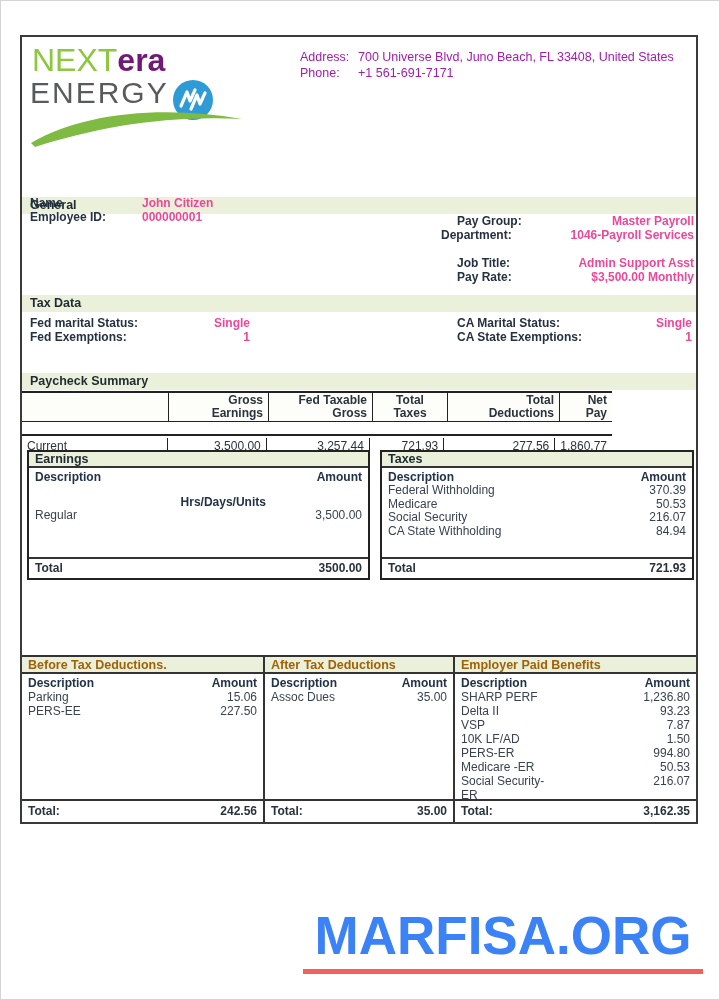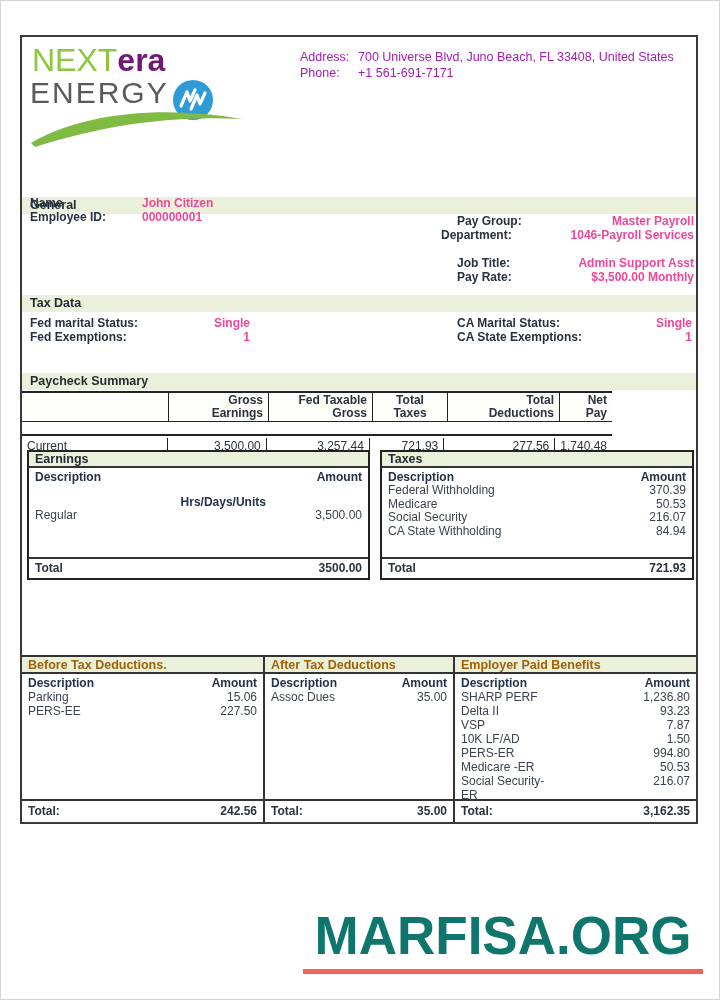--- a/index.html
+++ b/index.html
@@ -74,21 +74,21 @@
                 color:#223248; padding:2px 6px 0 6px; }
   .bt-row { display:flex; justify-content:space-between; font-size:12px; color:#39434f;
             padding:0 6px; line-height:14px; }
   .bt-desc { white-space:pre-line; }
   .bt-total { position:absolute; left:0; right:0; bottom:0; border-top:2px solid #333;
               display:flex; justify-content:space-between; font-size:12px; font-weight:bold;
               padding:3px 6px 4px 6px; }
 
   
   .footer-brand { position:absolute; left:303px; top:908px; width:400px; text-align:center; }
-  .footer-text { font-size:53px; line-height:56px; font-weight:bold; color:#0f766e; letter-spacing:0px; }
+  .footer-text { font-size:53px; line-height:56px; font-weight:bold; color:#3b82f6; letter-spacing:0px; }
   .footer-underline { height:5px; background:#f2615e; margin-top:5px; }
 </style>
 </head>
 <body>
 
 <div class="canvas">
   <div class="page">
 
     <div class="logo-line1">
       <span class="logo-next">NEXT</span><span class="logo-era">era</span>
@@ -151,21 +151,21 @@
         <div class="psum-cell c4">Total
 Deductions</div>
         <div class="psum-cell c5">Net Pay</div>
       </div>
       <div class="psum-row">
         <div class="psum-cell c0">Current</div>
         <div class="psum-cell c1">3,500.00</div>
         <div class="psum-cell c2">3,257.44</div>
         <div class="psum-cell c3">721.93</div>
         <div class="psum-cell c4">277.56</div>
-        <div class="psum-cell c5">1,740.48</div>
+        <div class="psum-cell c5">1,860.77</div>
       </div>
     </div>
 
     <div class="minibox" style="left:5px; width:343px; height:130px;">
       <div class="mb-band">Earnings</div>
       <div class="mb-headrow">
         <span style="flex:1.3;">Description</span>
         <span style="flex:1.2; text-align:center;margin-top:25px;">Hrs/Days/Units</span>
         <span style="flex:0.8; text-align:right;">Amount</span>
       </div>

